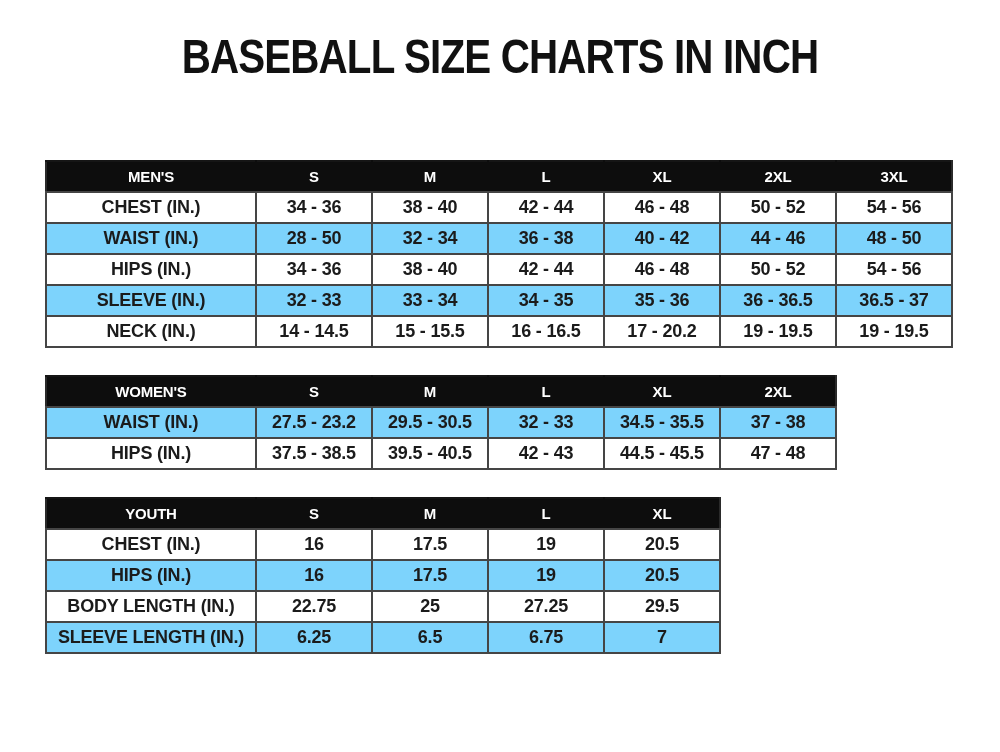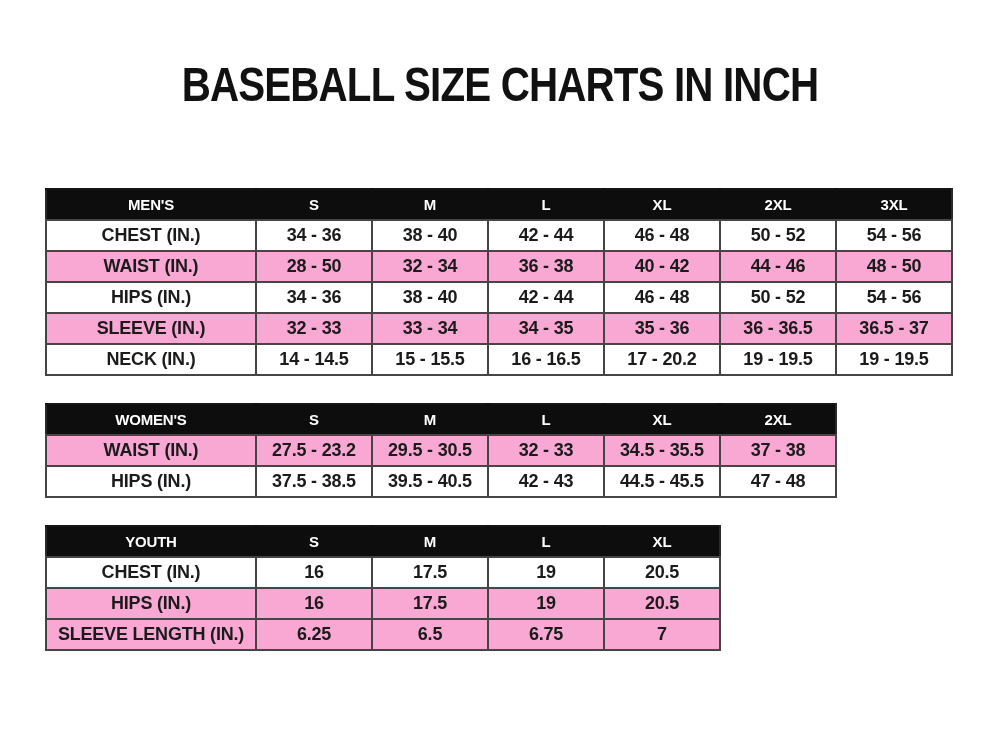--- a/index.html
+++ b/index.html
@@ -14,21 +14,21 @@
     color: #1b1b1b;
     overflow: hidden;
   }
   .page {
     width: 1000px;
     height: 752px;
     background: #ffffff;
     position: relative;
   }
   .title-wrap {
-    padding-top: 58px;
+    padding-top: 30px;
     height: 56px;
     text-align: center;
   }
   .page-title {
     display: inline-block;
     margin: 0;
     font-size: 48px;
     line-height: 54px;
     font-weight: 700;
     letter-spacing: -1px;
@@ -70,21 +70,21 @@
     border-top-color: #151515;
   }
   .size-table thead th:first-child { border-left-color: #2a2a2a; }
   .size-table thead th:last-child  { border-right-color: #2a2a2a; }
   .size-table tbody tr.alt td {
     background: #ececec;
   }
   .size-table tbody tr td {
     background: #ffffff;
   }
-  .size-table tbody tr.alt td { background: #f9a8d4; margin-top: 44px; }
+  .size-table tbody tr.alt td { background: #7dd3fc; margin-top: 44px; }
 </style>
 </head>
 <body>
 
 <div class="page">
   <div class="title-wrap">
     <h1 class="page-title">BASEBALL SIZE CHARTS IN INCH</h1>
   </div>
   <div class="tables-container">
       <table class="size-table first">
@@ -219,20 +219,27 @@
             <td>19</td>
             <td>20.5</td>
           </tr>
           <tr class="alt">
             <td>HIPS (IN.)</td>
             <td>16</td>
             <td>17.5</td>
             <td>19</td>
             <td>20.5</td>
           </tr>
+          <tr>
+            <td>BODY LENGTH (IN.)</td>
+            <td>22.75</td>
+            <td>25</td>
+            <td>27.25</td>
+            <td>29.5</td>
+          </tr>
           <tr class="alt">
             <td>SLEEVE LENGTH (IN.)</td>
             <td>6.25</td>
             <td>6.5</td>
             <td>6.75</td>
             <td>7</td>
           </tr>
         </tbody>
       </table>
     </div>

